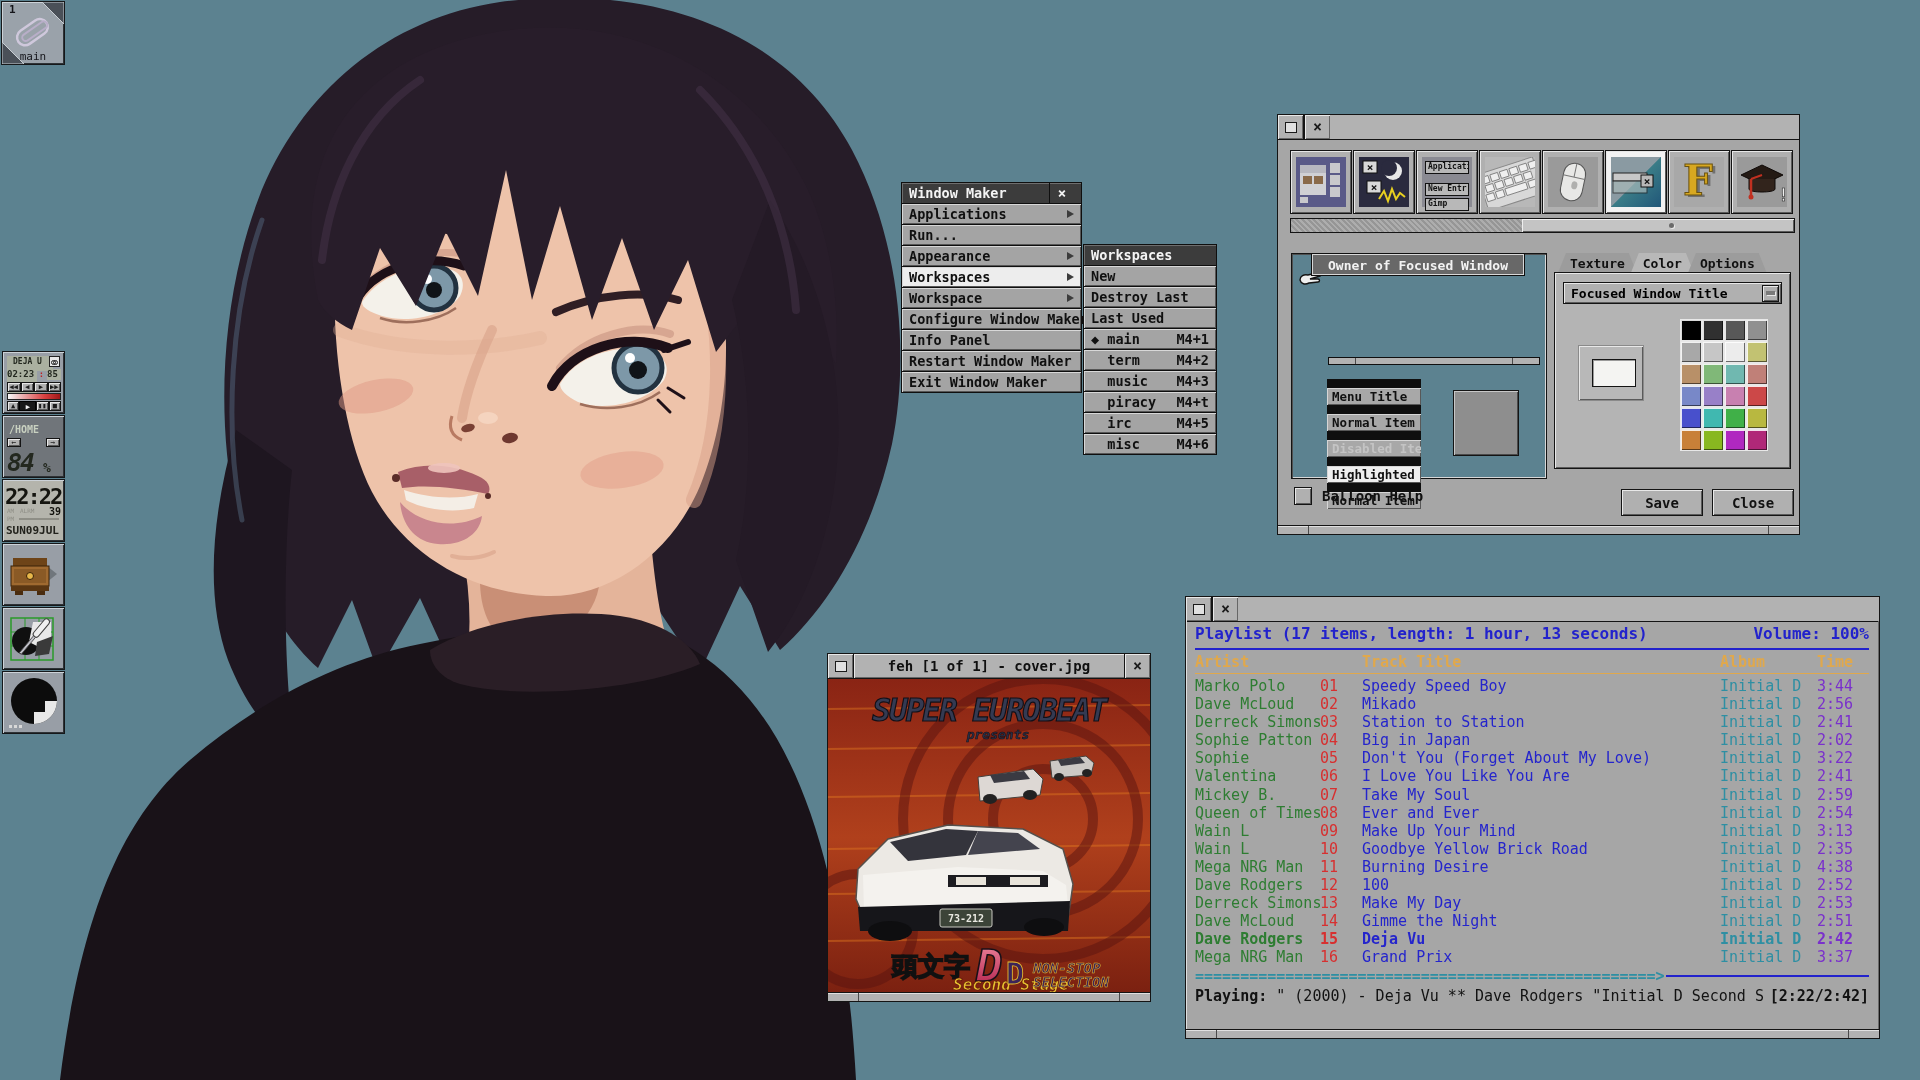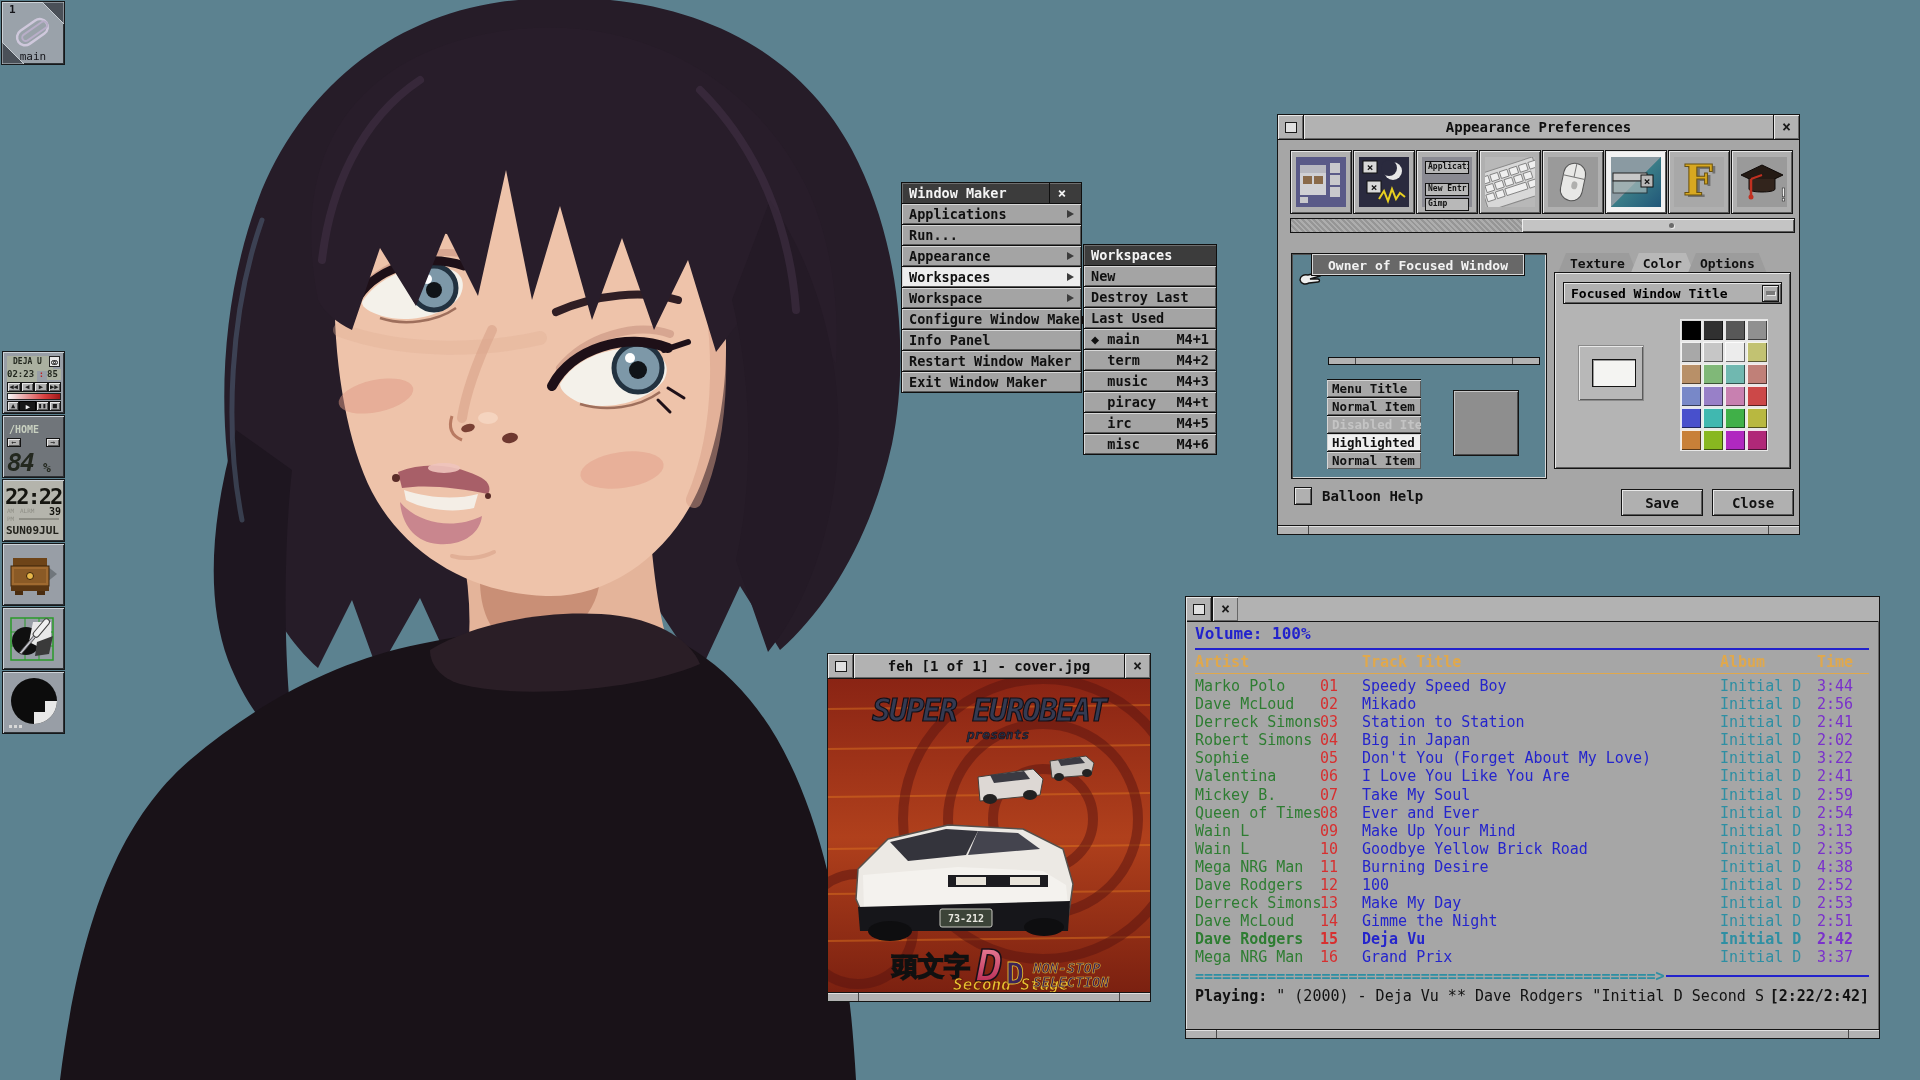--- a/index.html
+++ b/index.html
@@ -72,21 +72,21 @@
   #prefs .preview{position:absolute;left:13px;top:138px;width:256px;height:226px;background:#5c8290;}
   .pvbtn{position:absolute;left:20px;width:212px;height:21px;text-align:center;line-height:21px;
     font-weight:bold;font-size:13px;border:1px solid #d8d8d8;outline:1px solid #0f0f0f;box-sizing:border-box;}
   .pvdark{background:#686868;color:#f2f2f2;}
   .pvlight{background:#b6b6b6;color:#111;}
   .pvrb{position:absolute;left:36px;top:103px;width:212px;height:8px;background:#b2b2b2;
     border:1px solid #0f0f0f;box-sizing:border-box;}
   .pvrb::before,.pvrb::after{content:"";position:absolute;top:0;bottom:0;width:1px;background:#4a4a4a;}
   .pvrb::before{left:26px;} .pvrb::after{right:26px;}
   .pmenu{position:absolute;left:35px;top:125px;width:94px;background:#0f0f0f;}
-  .pm-i{background:#a8a8a8;color:#111;font-weight:bold;font-size:12.5px;padding:1px 5px;margin-top:1px;
+  .pm-i{background:#a8a8a8;color:#111;font-weight:bold;font-size:12.5px;padding:1px 5px;margin-top:9px;
     box-shadow:inset 1px 1px 0 #d6d6d6, inset -1px -1px 0 #585858;white-space:nowrap;overflow:hidden;}
   .pm-i.dis{color:#c4c4c4;}
   .pm-i.hi{background:#efefef;}
   .pvswatch{position:absolute;left:161px;top:136px;width:64px;height:64px;background:#8e8e8e;
     box-shadow:inset 1px 1px 0 #c8c8c8, inset -1px -1px 0 #4a4a4a;border:1px solid #141414;}
   #prefs .tabs{position:absolute;left:280px;top:138px;display:flex;height:20px;}
   .tab{height:20px;padding:0 12px;font-weight:bold;font-size:13px;display:flex;align-items:center;
     background:#9c9c9c;color:#111;clip-path:polygon(8px 0,calc(100% - 8px) 0,100% 100%,0 100%);margin-right:-6px;}
   .tab.sel{background:#b8b8b8;}
   #prefs .tabpanel{position:absolute;left:276px;top:157px;width:237px;height:197px;background:#b4b4b4;
@@ -400,21 +400,20 @@
         <span>M4+6</span>
       </div>
     </div>
 </div>
 
 <div class="win" id="prefs" style="left:1277px;top:114px;width:523px;height:421px;">
   <div class="tb">
     <div class="tbtn left">
         <div class="tsq"></div>
       </div>
-    <div class="ttl">Appearance Preferences</div>
     <div class="tbtn right">×</div>
   </div>
 
   <div class="iconstrip">
     <div class="ptile">
       <svg width="50" height="50" viewBox="0 0 50 50">
           <rect width="50" height="50" fill="#5a5a88"></rect>
         <rect x="4" y="8" width="26" height="8" fill="#b8b8c0"></rect>
           <rect x="4" y="16" width="26" height="22" fill="#d0d0d4"></rect>
         <rect x="7" y="19" width="9" height="8" fill="#8a6a4a"></rect>
@@ -709,20 +708,21 @@
 
 <div class="win" id="player" style="left:1185px;top:596px;width:695px;height:443px;">
   <div class="tb">
     <div class="tbtn left">
         <div class="tsq"></div>
       </div>
     <div class="tbtn right">×</div>
   </div>
   <div class="body">
     <div class="plhead">
+      <span>Playlist (17 items, length: 1 hour, 13 seconds)</span>
       <span>Volume: 100%</span>
     </div>
     <div class="rule-b"></div>
     <div class="plcols">
       <span class="hca">Artist</span>
       <span class="hct">Track Title</span>
       <span class="hcal">Album</span>
       <span class="hcti">Time</span>
     </div>
     <div class="rule-o"></div>
@@ -746,21 +746,21 @@
 
         <div class="tr">
           <span class="ca">Derreck Simons</span>
           <span class="cn">03</span>
           <span class="ct">Station to Station</span>
           <span class="cal">Initial D</span>
           <span class="cti">2:41</span>
         </div>
 
         <div class="tr">
-          <span class="ca">Robert Simons</span>
+          <span class="ca">Sophie Patton</span>
           <span class="cn">04</span>
           <span class="ct">Big in Japan</span>
           <span class="cal">Initial D</span>
           <span class="cti">2:02</span>
         </div>
 
         <div class="tr">
           <span class="ca">Sophie</span>
           <span class="cn">05</span>
           <span class="ct">Don't You (Forget About My Love)</span>

